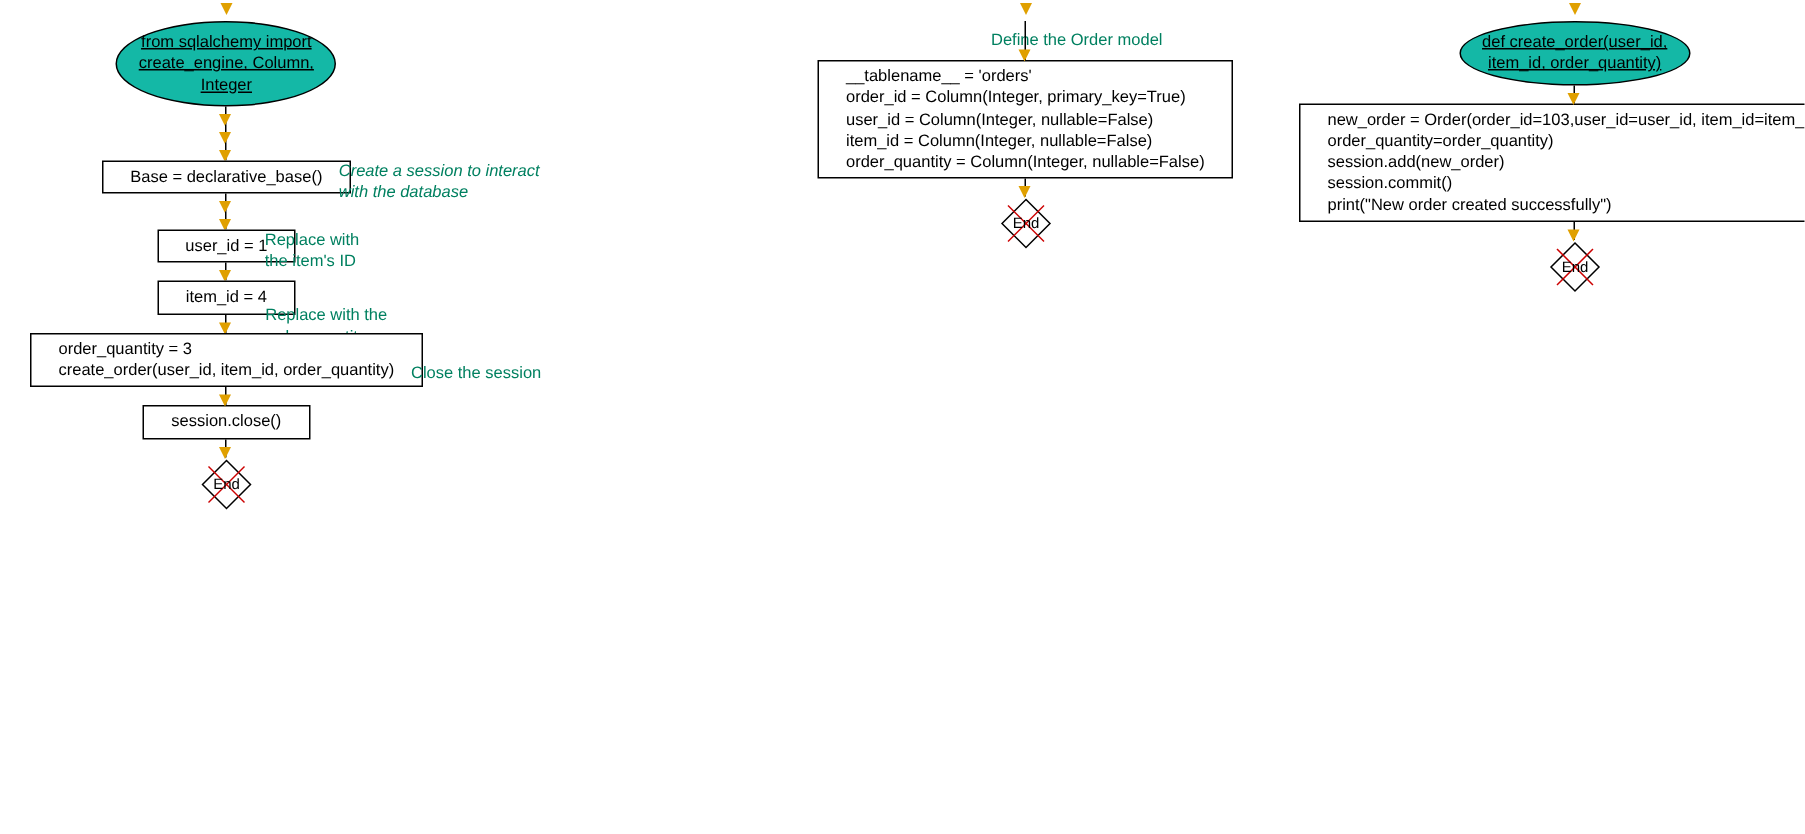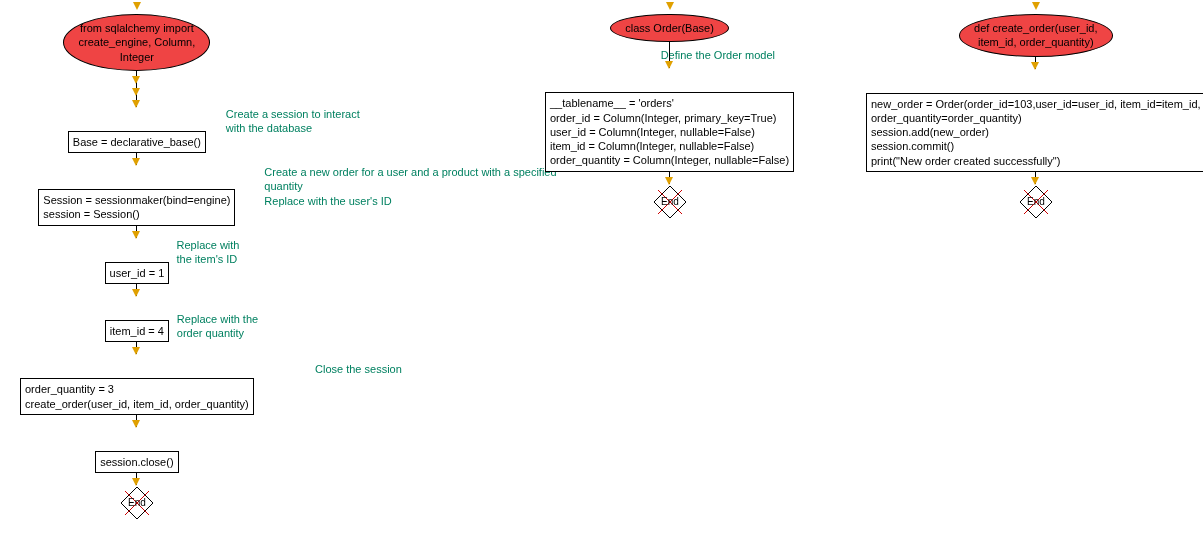--- a/index.html
+++ b/index.html
@@ -12,32 +12,32 @@
     position: relative;
   }
   .flowchart {
     position: absolute;
   }
   .start-node {
     border: 1px solid #000;
     border-radius: 50%;
     padding: 6px 14px;
     text-align: center;
-    background: #ef4444;
+    background: #14b8a6;
     display: inline-block;
     line-height: 1.3;
+    text-decoration: underline;
   }
   .box-node {
     border: 1px solid #000;
-    padding: 3px 4px;
+    padding: 3px 18px;
     background: #fff;
     display: inline-block;
     line-height: 1.3;
     white-space: pre;
-    margin-top: 24px;
   }
   .end-node {
     position: relative;
     width: 36px;
     height: 36px;
     display: inline-block;
   }
   .end-node svg {
     width: 36px;
     height: 36px;
@@ -90,68 +90,60 @@
     <div class="arrow-ghost"></div>
     <div style="height:4px"></div>
     <div class="start-node" style="white-space:pre;">from sqlalchemy import
 create_engine, Column,
 Integer</div>
     <div class="arrow-line" style="height:12px;"></div>
     <div class="arrow-line" style="height:12px;"></div>
     <div class="arrow-line" style="height:12px;"></div>
     <div class="node-row">
       <div class="box-node">Base = declarative_base()</div>
-      <div class="annotation" style="left:158px; top:0px;">Create a session to interact
+      <div class="annotation" style="left:158px; top:0px;font-style:italic;">Create a session to interact
 with the database</div>
     </div>
     <div class="arrow-line" style="height:12px;"></div>
-    <div class="node-row">
-      <div class="box-node">Session = sessionmaker(bind=engine)
-session = Session()</div>
-      <div class="annotation" style="left:226px; top:0px;">Create a new order for a user and a product with a specified
-quantity
-Replace with the user's ID</div>
-    </div>
     <div class="arrow-line" style="height:12px;"></div>
     <div class="node-row">
       <div class="box-node">user_id = 1</div>
       <div class="annotation" style="left:72px; top:0px;">Replace with
 the item's ID</div>
     </div>
     <div class="arrow-line" style="height:12px;"></div>
     <div class="node-row">
       <div class="box-node">item_id = 4</div>
       <div class="annotation" style="left:72px; top:0px;margin-top:16px;">Replace with the
 order quantity</div>
     </div>
     <div class="arrow-line" style="height:12px;"></div>
     <div class="node-row">
       <div class="box-node">order_quantity = 3
 create_order(user_id, item_id, order_quantity)</div>
-      <div class="annotation" style="left:254px; top:8px;margin-left:41px;">Close the session</div>
+      <div class="annotation" style="left:254px; top:20px;">Close the session</div>
     </div>
     <div class="arrow-line" style="height:12px;"></div>
     <div class="box-node">session.close()</div>
     <div class="arrow-line" style="height:12px;"></div>
     <div class="end-node">
       <svg viewBox="0 0 36 36">
         <polygon points="18,2 34,18 18,34 2,18" fill="#fff" stroke="#000" stroke-width="1"></polygon>
         <line x1="6" y1="6" x2="30" y2="30" stroke="#c00" stroke-width="1"></line>
         <line x1="30" y1="6" x2="6" y2="30" stroke="#c00" stroke-width="1"></line>
         <text x="18" y="21" text-anchor="middle" font-size="10" fill="#000">End</text>
       </svg>
     </div>
   </div>
 </div>
 
 <div class="flowchart" style="left:545px; top:2px;">
   <div class="col">
     <div class="arrow-ghost"></div>
     <div style="height:4px"></div>
-    <div class="start-node">class Order(Base)</div>
     <div class="node-row" style="height:0;width:100%;">
       <div class="annotation" style="left:70px; top:6px; width:160px; text-align:right;">Define the Order model</div>
     </div>
     <div class="arrow-line" style="height:26px;"></div>
     <div class="box-node">__tablename__ = 'orders'
 order_id = Column(Integer, primary_key=True)
 user_id = Column(Integer, nullable=False)
 item_id = Column(Integer, nullable=False)
 order_quantity = Column(Integer, nullable=False)</div>
     <div class="arrow-line" style="height:12px;"></div>

